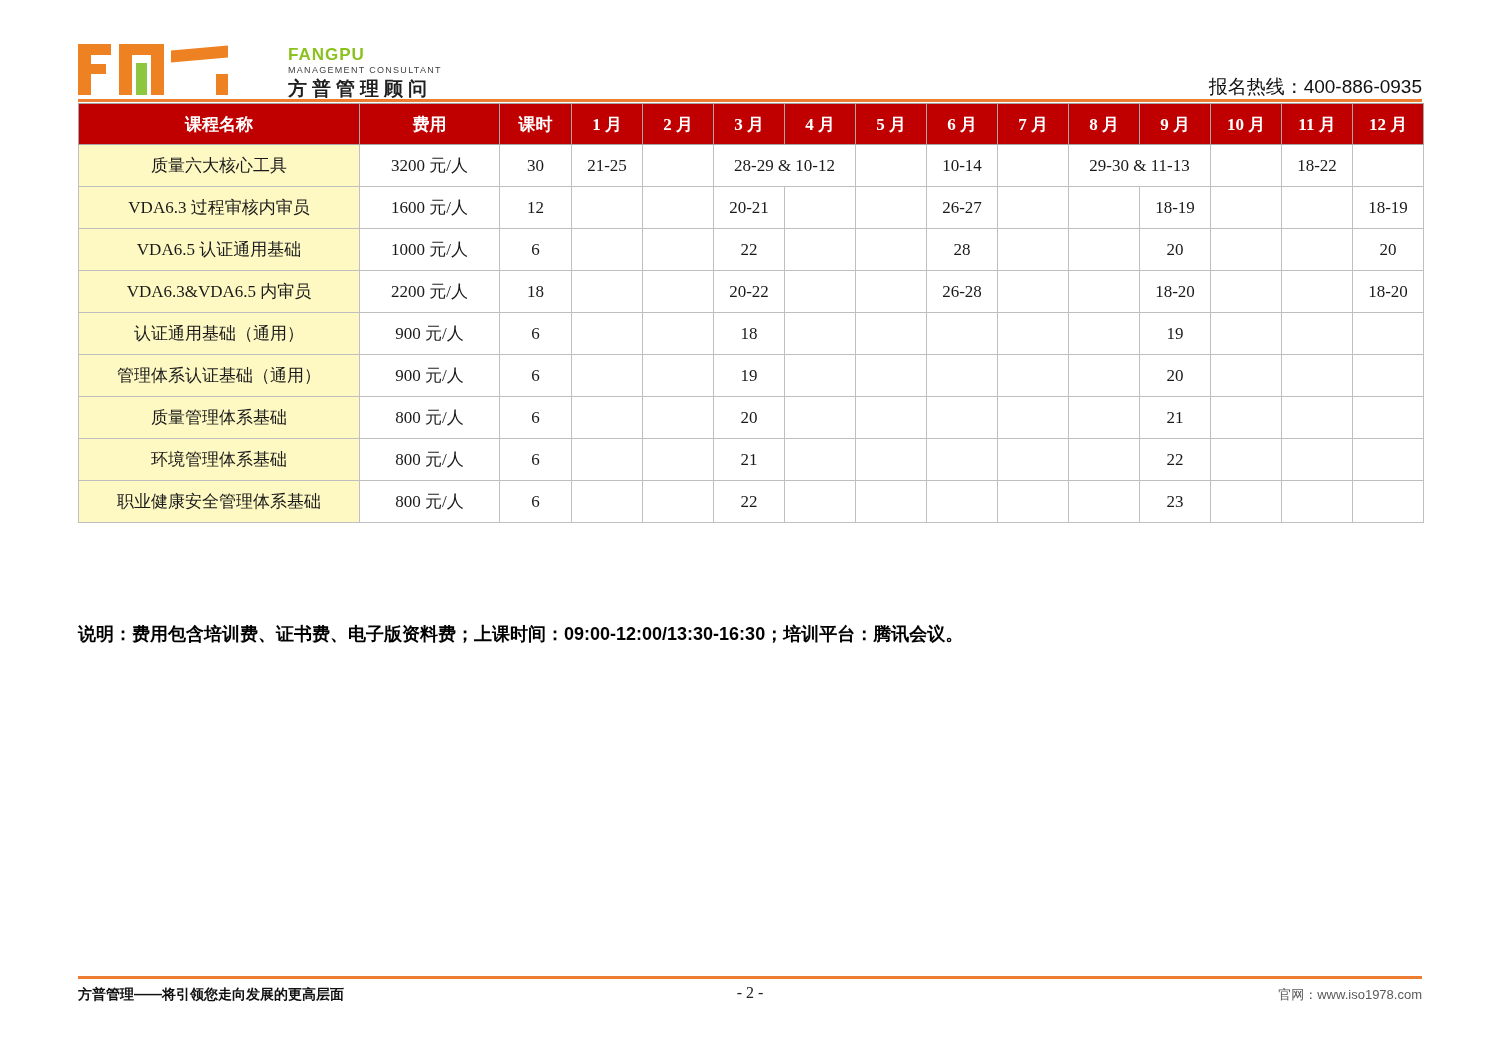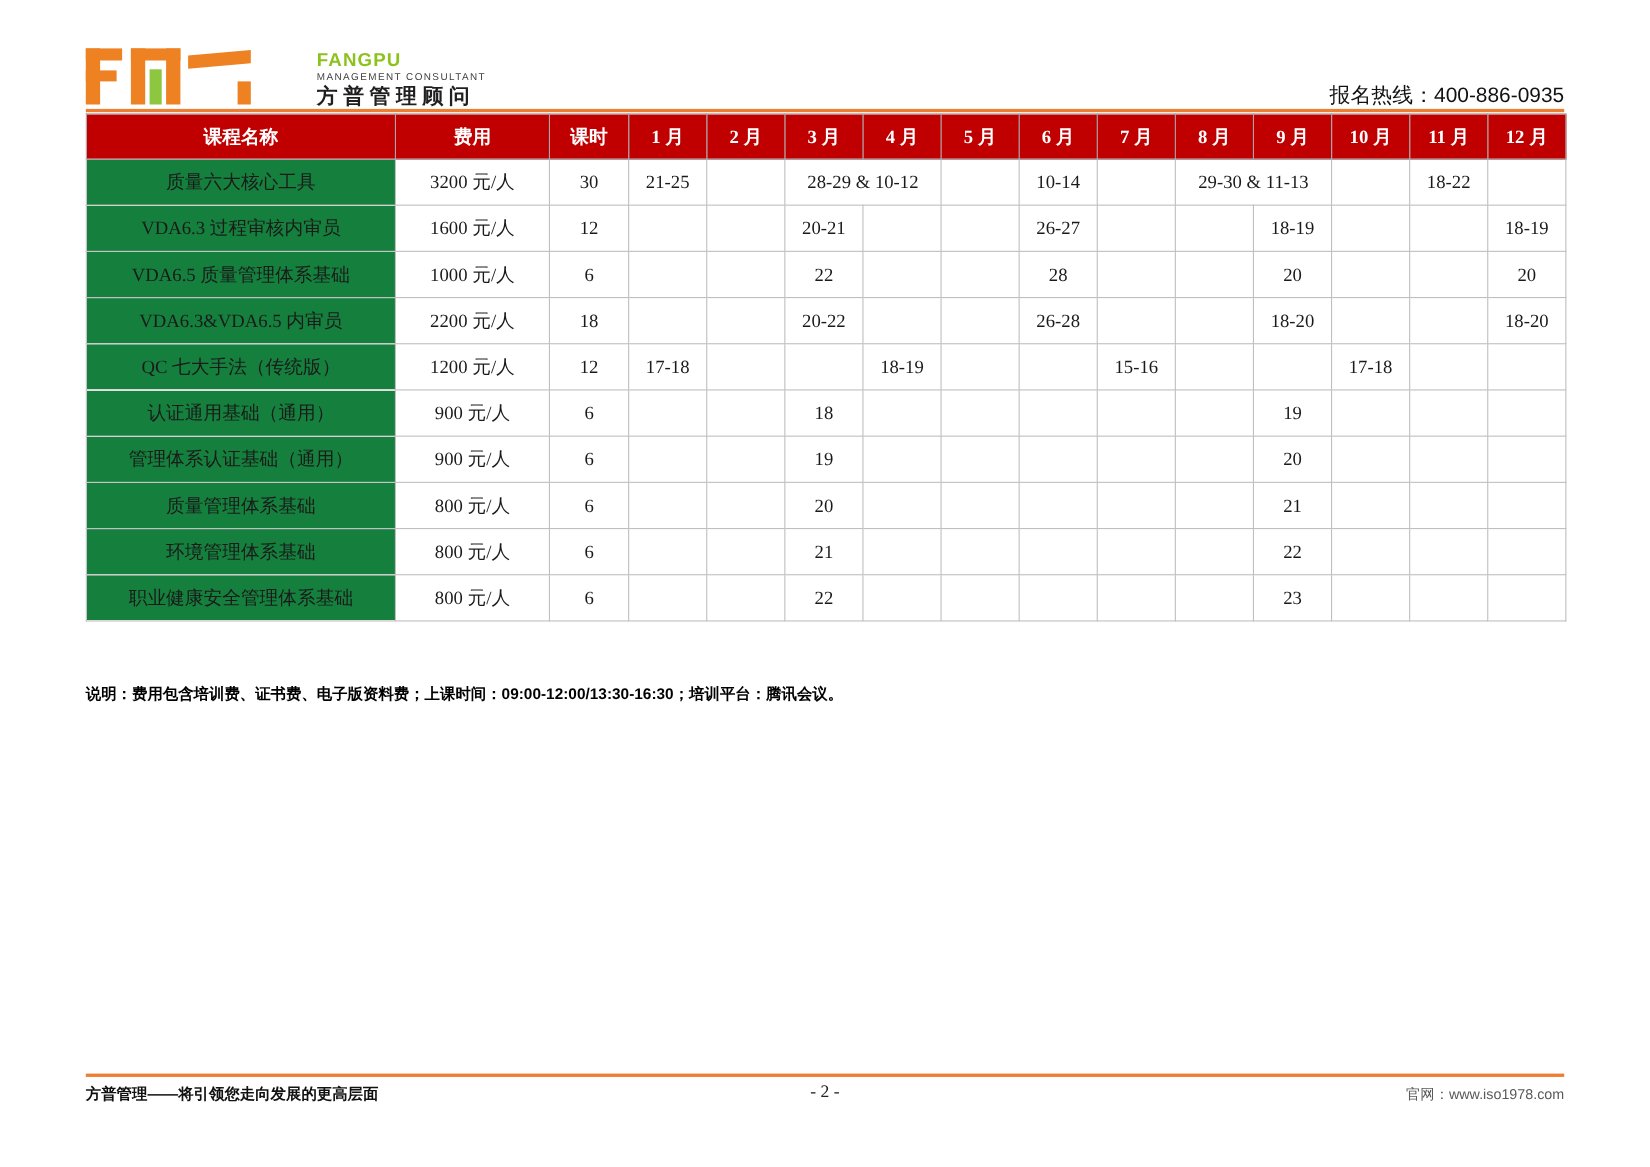--- a/index.html
+++ b/index.html
@@ -39,23 +39,23 @@
   .sched-table th{
     background:#C00000;color:#ffffff;font-weight:bold;font-size:17px;
     border:1px solid #A6A6A6;height:40px;padding:0;text-align:center;
     font-family:"Liberation Serif",serif;
   }
   .sched-table td{
     border:1px solid #BFBFBF;height:41px;padding:0 2px;text-align:center;
     vertical-align:middle;font-size:17px;color:#1a1a1a;background:#ffffff;
     white-space:nowrap;overflow:hidden;
   }
-  .sched-table td.course{background:#15803d;}
-  
-  .note{position:absolute;left:78px;top:622px;font-size:14px;font-weight:bold;color:#000;}
+  .sched-table td.course{background:#fef9c3;}
+  
+  .note{position:absolute;left:78px;top:622px;font-size:18px;font-weight:bold;color:#000;}
   
   .footer-left{position:absolute;left:78px;top:986px;font-size:14px;font-weight:bold;color:#111;}
   .footer-page{position:absolute;left:0;right:0;top:984px;text-align:center;font-size:16px;color:#222;font-family:"Liberation Serif",serif;}
   .footer-right{position:absolute;right:78px;top:986px;font-size:13px;color:#595959;}
 </style>
 </head>
 <body>
 
 <div class="logo">
   <div class="logo-marks">
@@ -144,21 +144,21 @@
         <td></td>
         <td>26-27</td>
         <td></td>
         <td></td>
         <td>18-19</td>
         <td></td>
         <td></td>
         <td>18-19</td>
       </tr>
       <tr>
-        <td class="course">VDA6.5 质量管理体系基础</td>
+        <td class="course">VDA6.5 认证通用基础</td>
         <td>1000 元/人</td>
         <td>6</td>
         <td></td>
         <td></td>
         <td>22</td>
         <td></td>
         <td></td>
         <td>28</td>
         <td></td>
         <td></td>
@@ -176,37 +176,20 @@
         <td>20-22</td>
         <td></td>
         <td></td>
         <td>26-28</td>
         <td></td>
         <td></td>
         <td>18-20</td>
         <td></td>
         <td></td>
         <td>18-20</td>
-      </tr>
-      <tr>
-        <td class="course">QC 七大手法（传统版）</td>
-        <td>1200 元/人</td>
-        <td>12</td>
-        <td>17-18</td>
-        <td></td>
-        <td></td>
-        <td>18-19</td>
-        <td></td>
-        <td></td>
-        <td>15-16</td>
-        <td></td>
-        <td></td>
-        <td>17-18</td>
-        <td></td>
-        <td></td>
       </tr>
       <tr>
         <td class="course">认证通用基础（通用）</td>
         <td>900 元/人</td>
         <td>6</td>
         <td></td>
         <td></td>
         <td>18</td>
         <td></td>
         <td></td>

